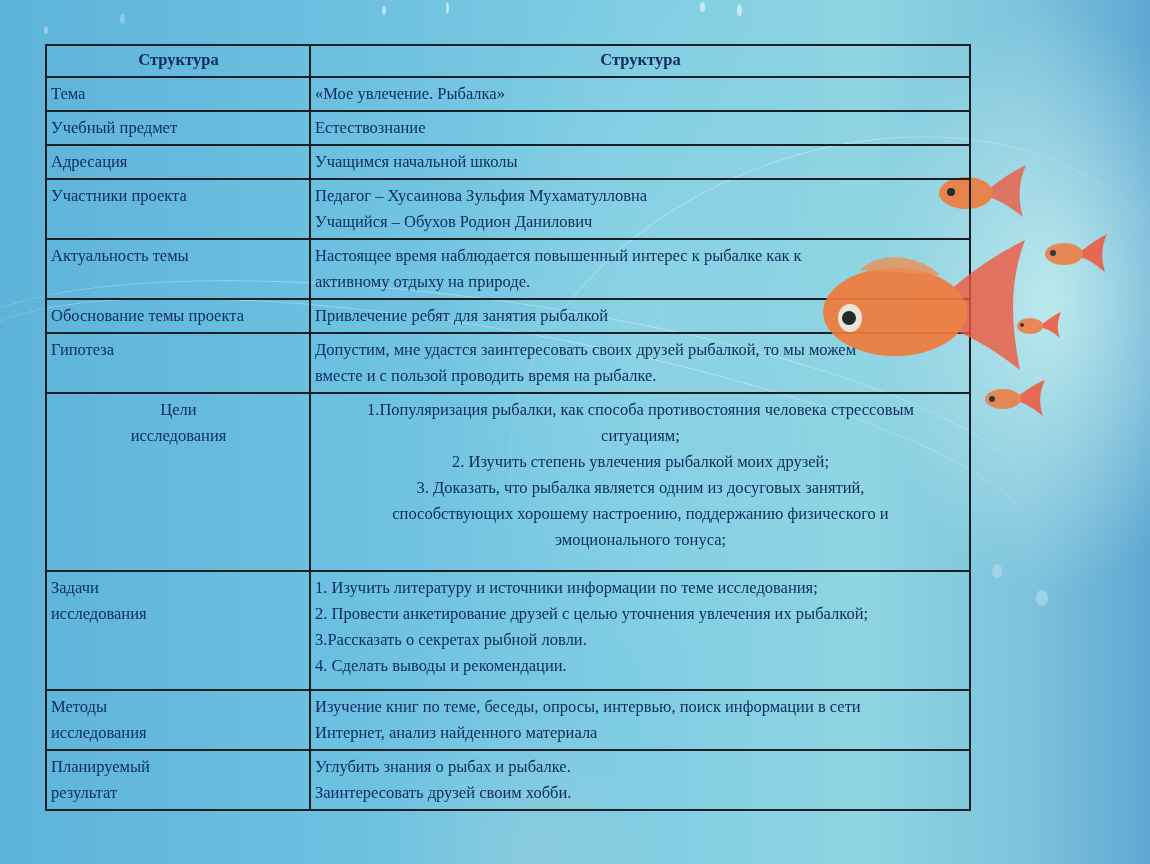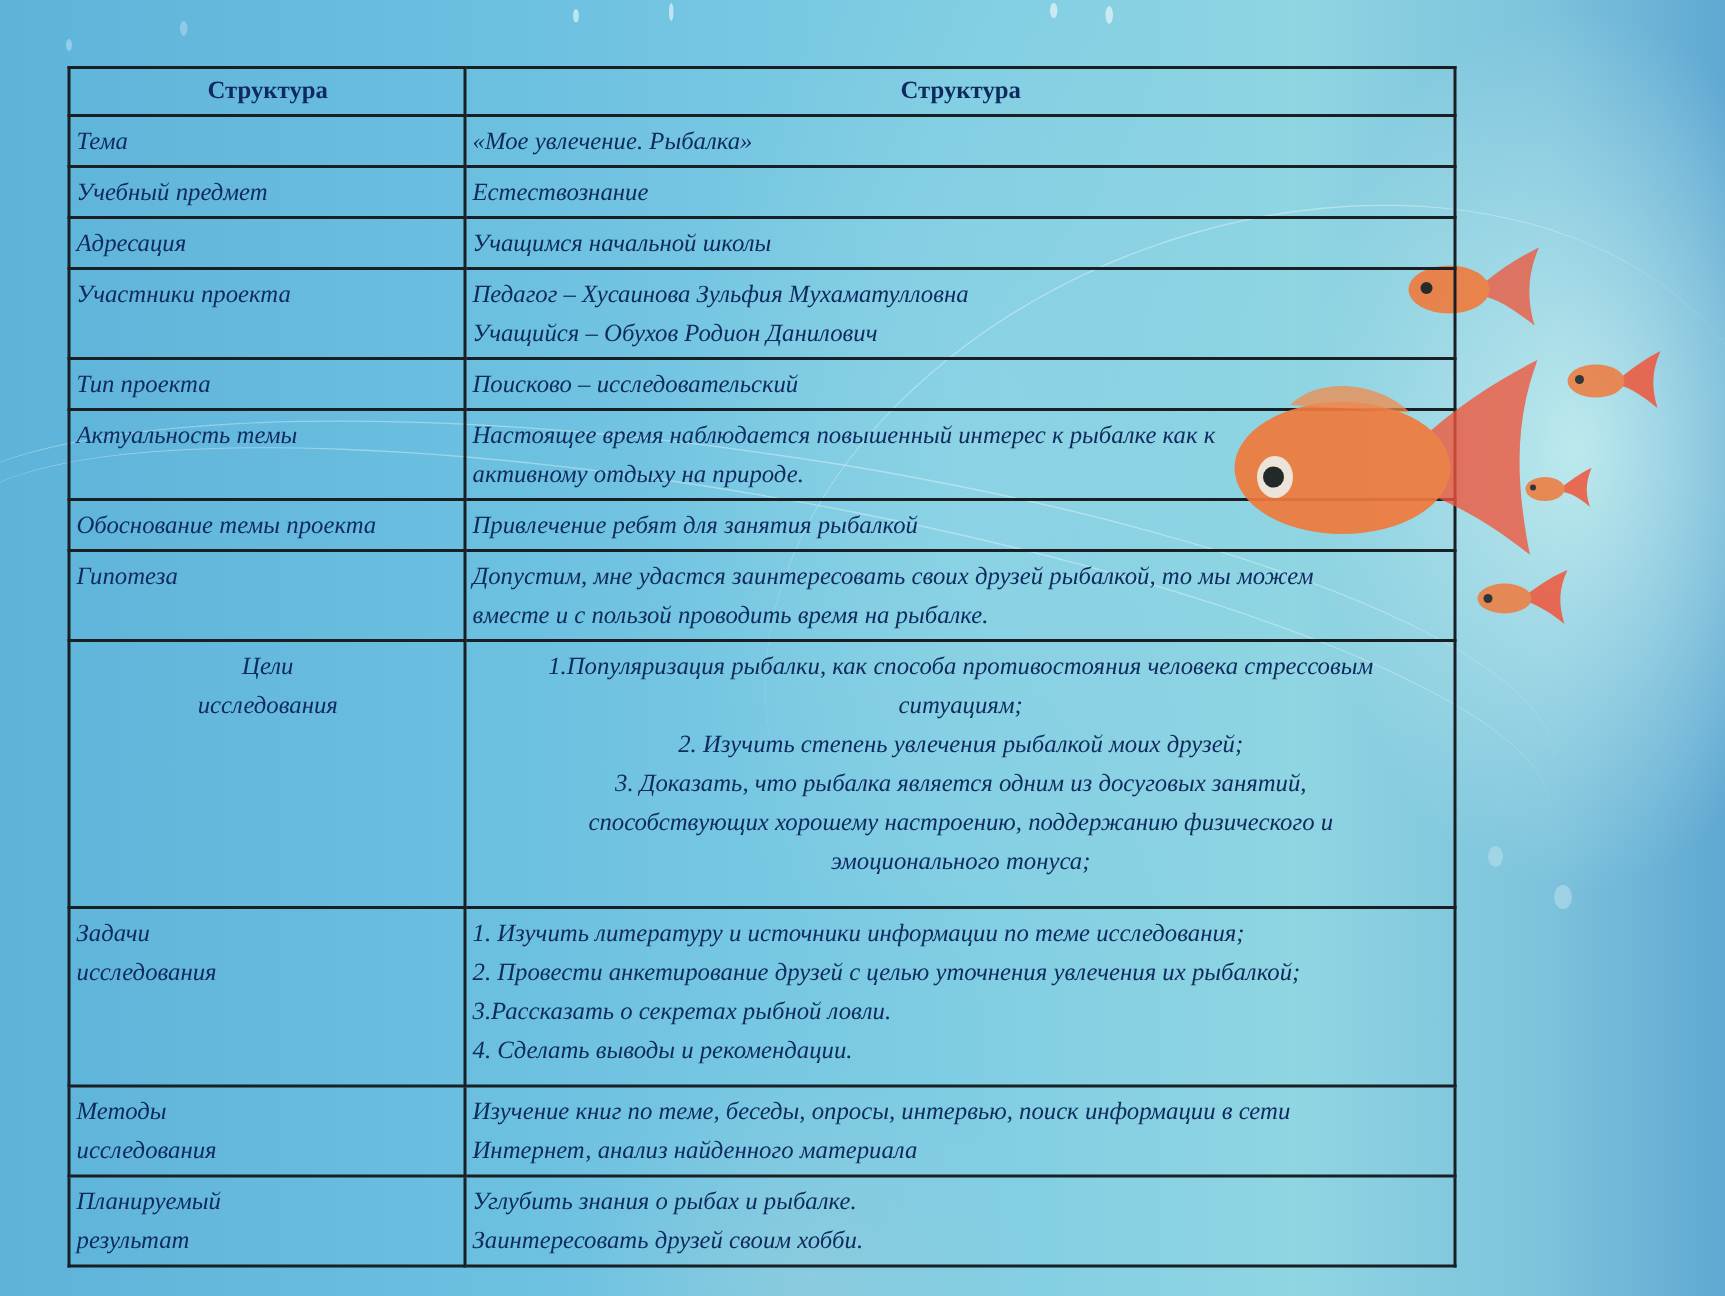--- a/index.html
+++ b/index.html
@@ -28,21 +28,21 @@
     }
     table.info td, table.info th {
       border: 2px solid #1a1f24; padding: 3px 3px 3px 4px; vertical-align: top;
       line-height: 26px;
     }
     table.info th {
       font-weight: bold; text-align: center; color: #0f2a5e; font-size: 16.5px;
       line-height: 26px; padding-top: 1px;
     }
     col.c1 { width: 264px; }
-    .line { display: block; font-style: italic; }
+    .line { display: block; }
   </style>
 </head>
 <body>
 
 <div class="streak" style="left:-60px;top:300px;width:1100px;height:260px;transform:rotate(8deg);"></div>
 <div class="streak" style="left:-40px;top:330px;width:1080px;height:230px;transform:rotate(10deg);"></div>
 <div class="streak" style="left:500px;top:150px;width:700px;height:500px;transform:rotate(-20deg);"></div>
 
 <div class="bubble" style="left:382px;top:6px;width:4px;height:9px;"></div>
 <div class="bubble" style="left:446px;top:2px;width:3px;height:12px;"></div>
@@ -119,28 +119,20 @@
       </tr>
       <tr style="height: 59px;">
         <td>
           <span class="line">Участники проекта</span>
         </td>
         <td>
           <span class="line">Педагог – Хусаинова Зульфия Мухаматулловна</span>
           <span class="line">Учащийся – Обухов Родион Данилович</span>
         </td>
       </tr>
-      <tr style="height: 30px;">
-        <td>
-          <span class="line">Тип проекта</span>
-        </td>
-        <td>
-          <span class="line">Поисково – исследовательский</span>
-        </td>
-      </tr>
       <tr style="height: 60px;">
         <td>
           <span class="line">Актуальность темы</span>
         </td>
         <td>
           <span class="line">Настоящее время наблюдается повышенный  интерес к рыбалке как к</span>
           <span class="line">активному отдыху на природе.</span>
         </td>
       </tr>
       <tr style="height: 32px;">

